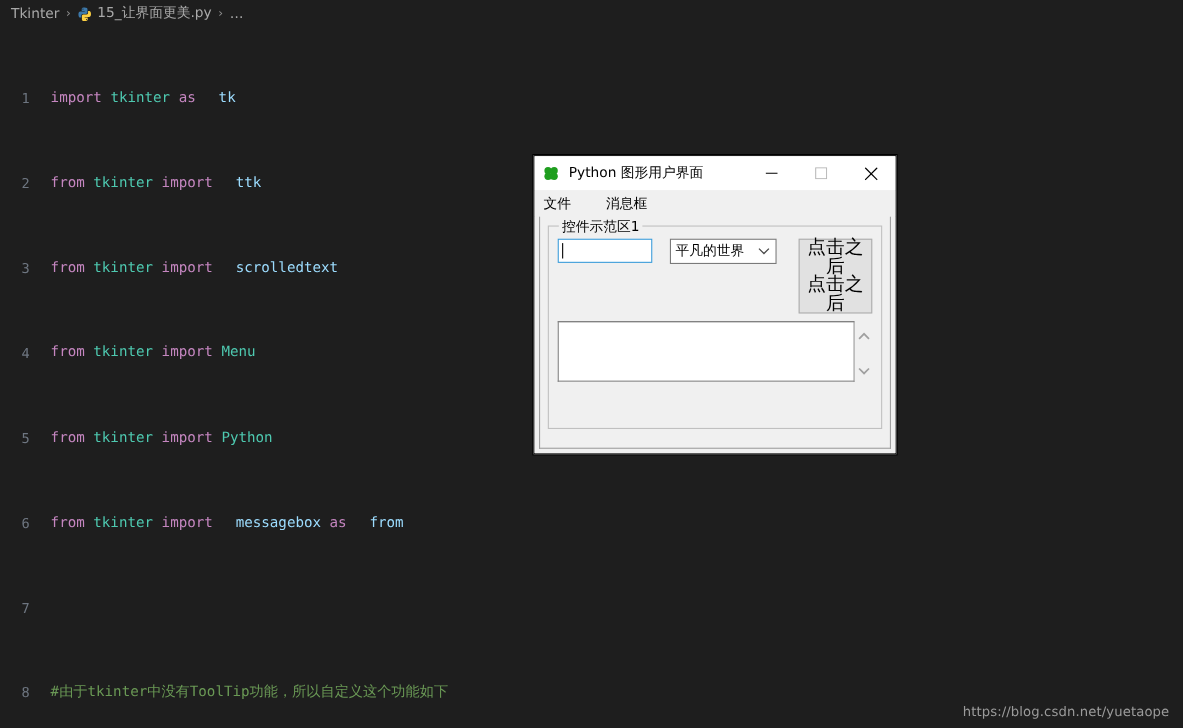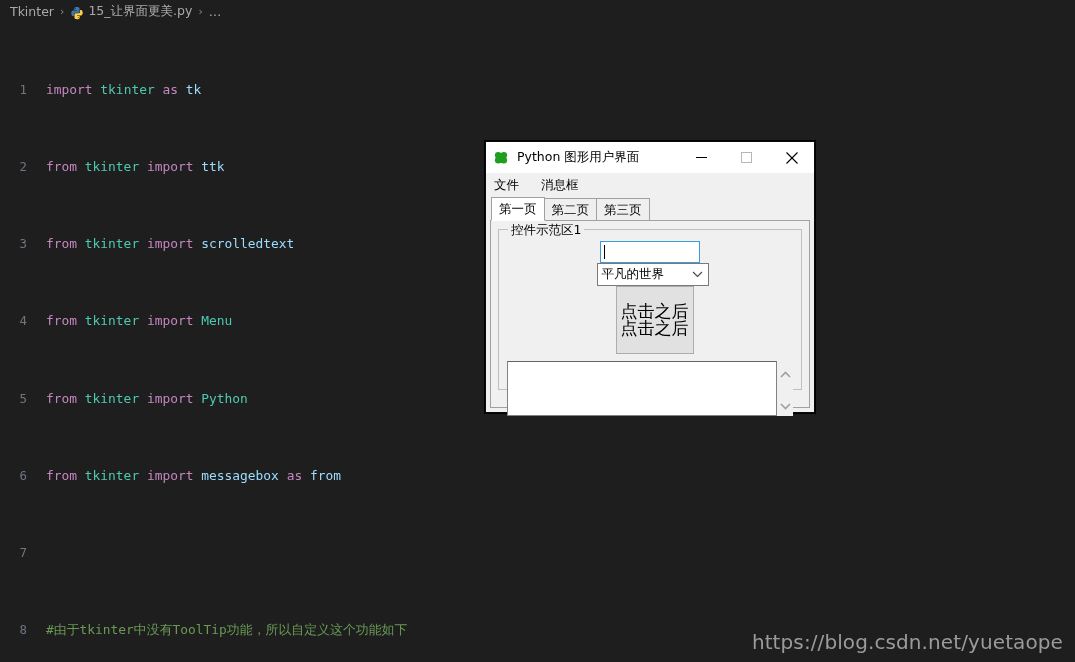--- a/index.html
+++ b/index.html
@@ -49,30 +49,30 @@
     color: #6e7681;
     padding-right: 19px;
     font-size: 12.4px;
     font-family: "DejaVu Sans Mono", monospace;
   }
   .lcode { flex: 1; position: relative; }
 
   
   .kw   { color: #c586c0; }  
   .cls  { color: #4ec9b0; }  
-  .id   { color: #9cdcfe; }
+  .id   { color: #9cdcfe; margin-left: 13px; }
   .cmt  { color: #6a9955; }  
   .op   { color: #d4d4d4; }  
 
   
   .watermark {
     position: absolute;
     right: 12px; bottom: 8px;
     color: #9b9b9b;
-    font-size: 20px;
+    font-size: 12px;
     font-family: "DejaVu Sans", sans-serif;
     letter-spacing: 0.1px;
   }
 
   
   #tk-window {
     position: absolute;
     left: 485px; top: 141px;
     width: 330px; height: 272px;
     background: #f0f0f0;
@@ -108,21 +108,21 @@
     color: #000;
   }
   .tk-btn svg { display: block; }
 
   .tk-menu {
     height: 24px;
     background: #f0f0f0;
     display: flex;
     align-items: center;
     padding-left: 6px;
-    gap: 18px;
+    gap: 28px;
     flex: none;
   }
   .tk-menu-item { font-size: 12.5px; color: #000; padding: 1px 2px; }
 
   .tk-tabs-wrap {
     flex: 1;
     background: #f0f0f0;
     padding: 0 4px 4px 4px;
     display: flex;
     flex-direction: column;
@@ -178,21 +178,21 @@
     background: #f0f0f0;
     padding: 0 3px;
     font-size: 12.5px;
     color: #000;
   }
 
   .row-labels { display: flex; align-items: flex-end; height: 18px; }
   .lbl { font-size: 12.5px; color: #000; }
   .lbl-1 { width: 105px; }
 
-  .row-1 { display: flex; align-items: center; margin-top: 1px; gap: 0; flex-direction: column; }
+  .row-1 { display: flex; margin-top: 1px; gap: 11px; }
   .tk-entry {
     width: 100px; height: 22px;
     background: #fff;
     border: 1px solid #3b9cd9;
     outline: 1px solid transparent;
     position: relative;
   }
   .tk-entry .caret {
     position: absolute; left: 3px; top: 3px;
     width: 1px; height: 14px; background: #000;
@@ -396,25 +396,20 @@
         </span>
       </span>
     </div>
 
     <div class="tk-menu">
       <span class="tk-menu-item">文件</span>
       <span class="tk-menu-item">消息框</span>
     </div>
 
     <div class="tk-tabs-wrap">
-      <div class="tk-tabstrip">
-        <span class="tk-tab active">第一页</span>
-        <span class="tk-tab">第二页</span>
-        <span class="tk-tab">第三页</span>
-      </div>
 
       <div class="tk-page">
         <div class="lf">
           <span class="lf-title">控件示范区1</span>
 
 
           <div class="row-1">
             <div class="tk-entry">
               <span class="caret"></span>
               <span></span>

